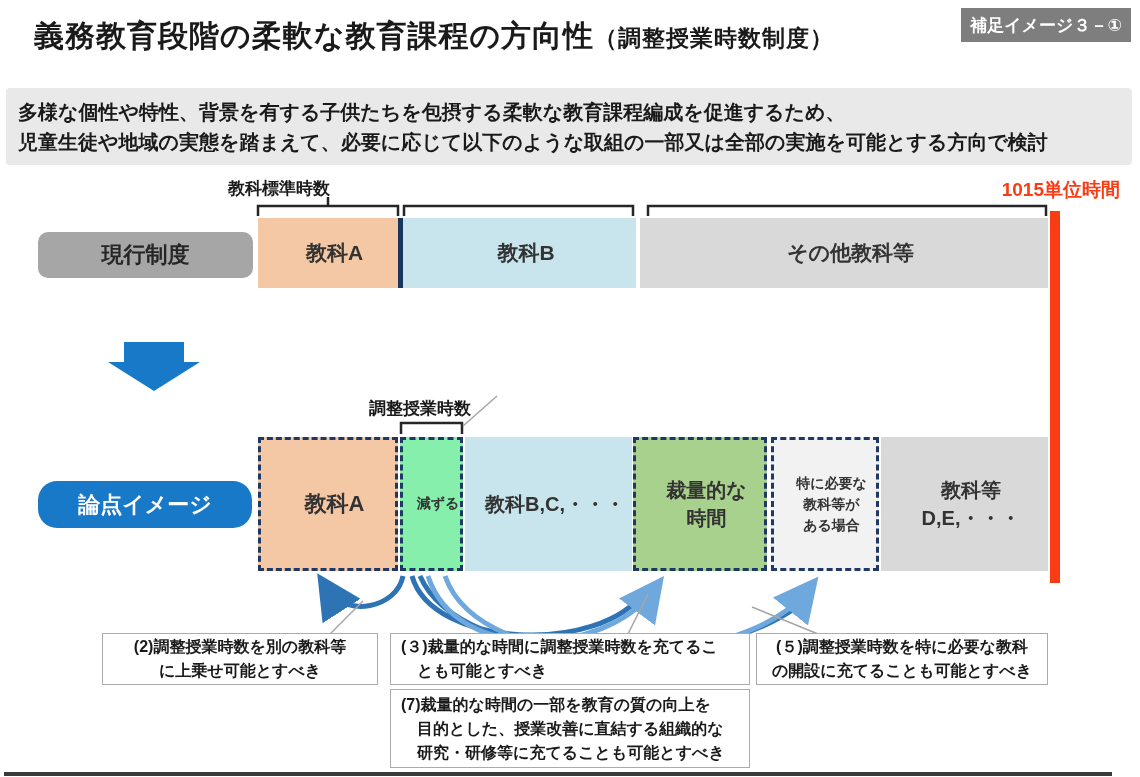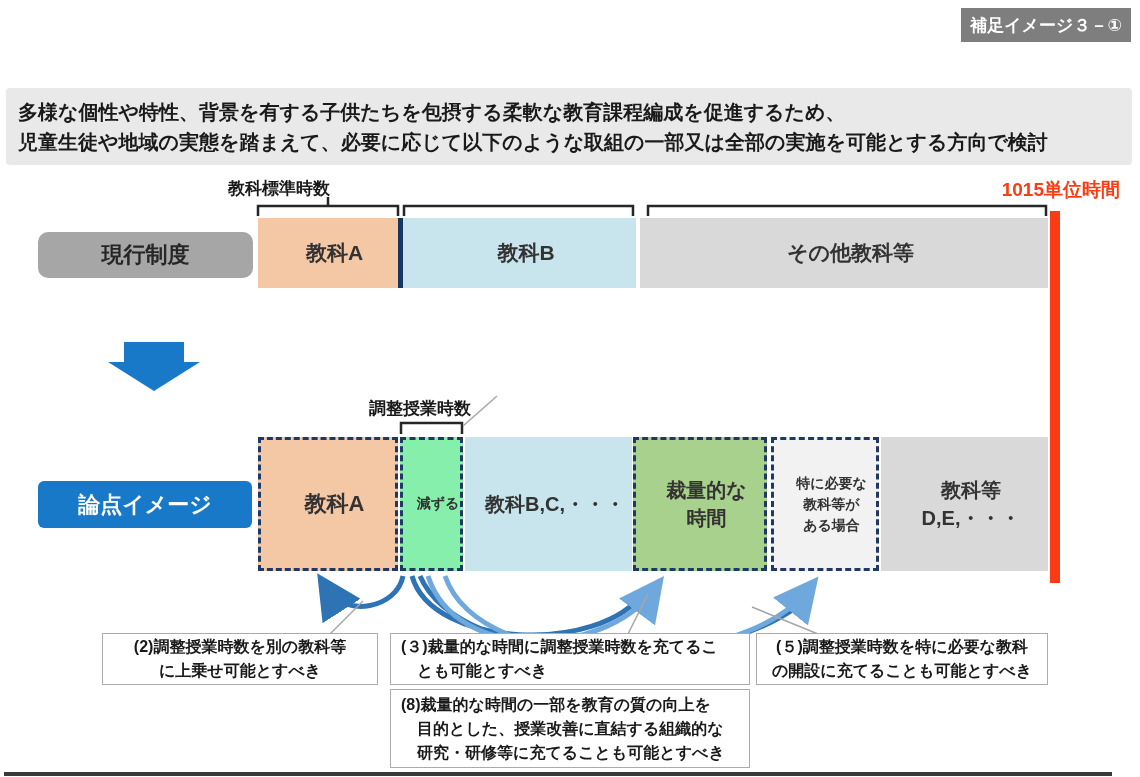--- a/index.html
+++ b/index.html
@@ -17,40 +17,41 @@
   .intro{left:6px;top:88px;width:1126px;height:77px;background:#e9e9e9;border-radius:4px;
          font-size:20px;font-weight:bold;line-height:1.5;padding:9px 12px;box-sizing:border-box;}
   
   .blabel{font-size:17px;font-weight:bold;}
   .std-label{left:228px;top:177px;width:200px;}
   .adj-label{left:330px;top:397px;width:180px;text-align:center;}
   .red-label{left:940px;top:177px;width:180px;text-align:right;font-size:19px;font-weight:bold;color:#fa3c14;}
   
   .pill{display:flex;align-items:center;justify-content:center;font-weight:bold;font-size:22px;}
   .pill-current{left:38px;top:232px;width:215px;height:46px;background:#a6a6a6;border-radius:10px;color:#262626;text-align:center;}
-  .pill-proposed{left:38px;top:481px;width:214px;height:47px;background:#1879c8;border-radius:6px;color:#ffffff;}
+  .pill-proposed{left:38px;top:481px;width:214px;height:47px;background:#1879c8;border-radius:19px;color:#ffffff;}
   
   .seg{display:flex;align-items:center;justify-content:center;font-weight:bold;color:#333;box-sizing:border-box;text-align:center;padding-left:13px;}
   .r1{top:218px;height:70px;font-size:21px;}
   .r2{top:437px;height:134px;}
   .dash{border:3px dashed #1f3864;}
   
   .callout{background:#ffffff;border:1.5px solid #ababab;box-sizing:border-box;
            font-weight:bold;display:flex;align-items:center;justify-content:center;z-index:5;}
   .c-center{text-align:center;}
   .c-left{justify-content:flex-start;text-align:left;padding-left:10px;}
   svg.overlay{position:absolute;left:0;top:0;z-index:4;pointer-events:none;}
   .redbar{left:1050px;top:211px;width:10px;height:372px;background:#fa3c14;}
   .bottomline{left:4px;top:772px;width:1108px;height:4px;background:#3a3a3a;}
 </style>
 </head>
 <body>
 
 <div id="slide">
 
+  <div class="abs title"><span>義務教育段階の柔軟な教育課程の方向性</span><span class="sub">（調整授業時数制度）</span></div>
   <div class="abs badge">補足イメージ３－①</div>
   <div class="abs intro pre">多様な個性や特性、背景を有する子供たちを包摂する柔軟な教育課程編成を促進するため、
 児童生徒や地域の実態を踏まえて、必要に応じて以下のような取組の一部又は全部の実施を可能とする方向で検討</div>
 
   <div class="abs blabel std-label">教科標準時数</div>
   <div class="abs red-label">1015単位時間</div>
   <div class="abs blabel adj-label">調整授業時数</div>
 
   <div class="abs pill pill-current">現行制度</div>
   <div class="abs seg r1" style="left:258px;width:140px;background:#f4c7a5;">教科A</div>
@@ -68,21 +69,21 @@
   <div class="abs seg r2 dash pre" style="left:771px;width:108px;background:#f2f2f2;font-size:14px;line-height:1.5;">特に必要な
 教科等が
 ある場合</div>
   <div class="abs seg r2 pre" style="left:881px;width:167px;background:#d9d9d9;font-size:20px;line-height:1.4;">教科等
 D,E,・・・</div>
 
   <div class="abs callout c-center pre" style="left:102px;top:633px;width:276px;height:52px;font-size:16px;line-height:1.5;">(2)調整授業時数を別の教科等
 に上乗せ可能とすべき</div>
   <div class="abs callout c-left pre" style="left:390px;top:633px;width:360px;height:52px;font-size:16px;line-height:1.5;">(３)裁量的な時間に調整授業時数を充てるこ
 　とも可能とすべき</div>
-  <div class="abs callout c-left pre" style="left:390px;top:689px;width:360px;height:79px;font-size:16px;line-height:1.5;">(8)裁量的な時間の一部を教育の質の向上を
+  <div class="abs callout c-left pre" style="left:390px;top:689px;width:360px;height:79px;font-size:16px;line-height:1.5;">(7)裁量的な時間の一部を教育の質の向上を
 　目的とした、授業改善に直結する組織的な
 　研究・研修等に充てることも可能とすべき</div>
   <div class="abs callout c-center pre" style="left:756px;top:633px;width:292px;height:52px;font-size:16px;line-height:1.5;">(５)調整授業時数を特に必要な教科
 の開設に充てることも可能とすべき</div>
 
   <svg class="overlay" width="1140" height="777" viewBox="0 0 1140 777">
     <defs>
       <marker id="ah-dark" markerWidth="9" markerHeight="9" refX="5" refY="4.5" orient="auto">
         <path d="M0,0 L9,4.5 L0,9 Z" fill="#2e74b5"></path>
       </marker>

